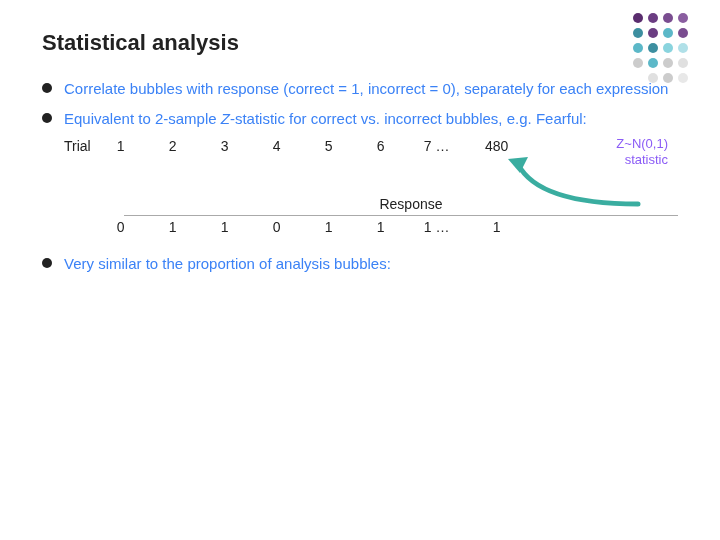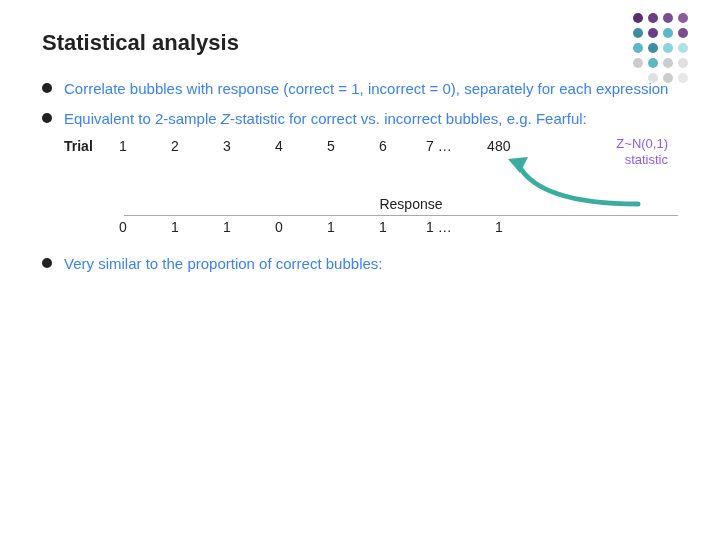--- a/index.html
+++ b/index.html
@@ -69,21 +69,21 @@
       display: flex;
       align-items: center;
       font-size: 14px;
       color: #222;
       gap: 0;
     }
 
     .trial-label {
       font-size: 14px;
       margin-right: 4px;
-      font-weight: bold;
+      font-weight: normal;
     }
 
     .trial-num {
       width: 52px;
       text-align: center;
       font-size: 14px;
     }
 
     .trial-num-wide {
       width: 60px;
@@ -202,16 +202,16 @@
       <span class="trial-num">1</span>
       <span class="trial-num">1</span>
       <span class="trial-num-wide">1 …</span>
       <span class="trial-num-wide">1</span>
     </div>
 
   </div>
 
   <div class="bullet-item last-bullet" style="margin-top: 18px;">
     <div class="bullet-dot"></div>
-    <div class="bullet-text">Very similar to the proportion of correct bubbles:</div>
+    <div class="bullet-text">Very similar to the proportion of analysis bubbles:</div>
   </div>
 
 </div>
 
 </body></html>

